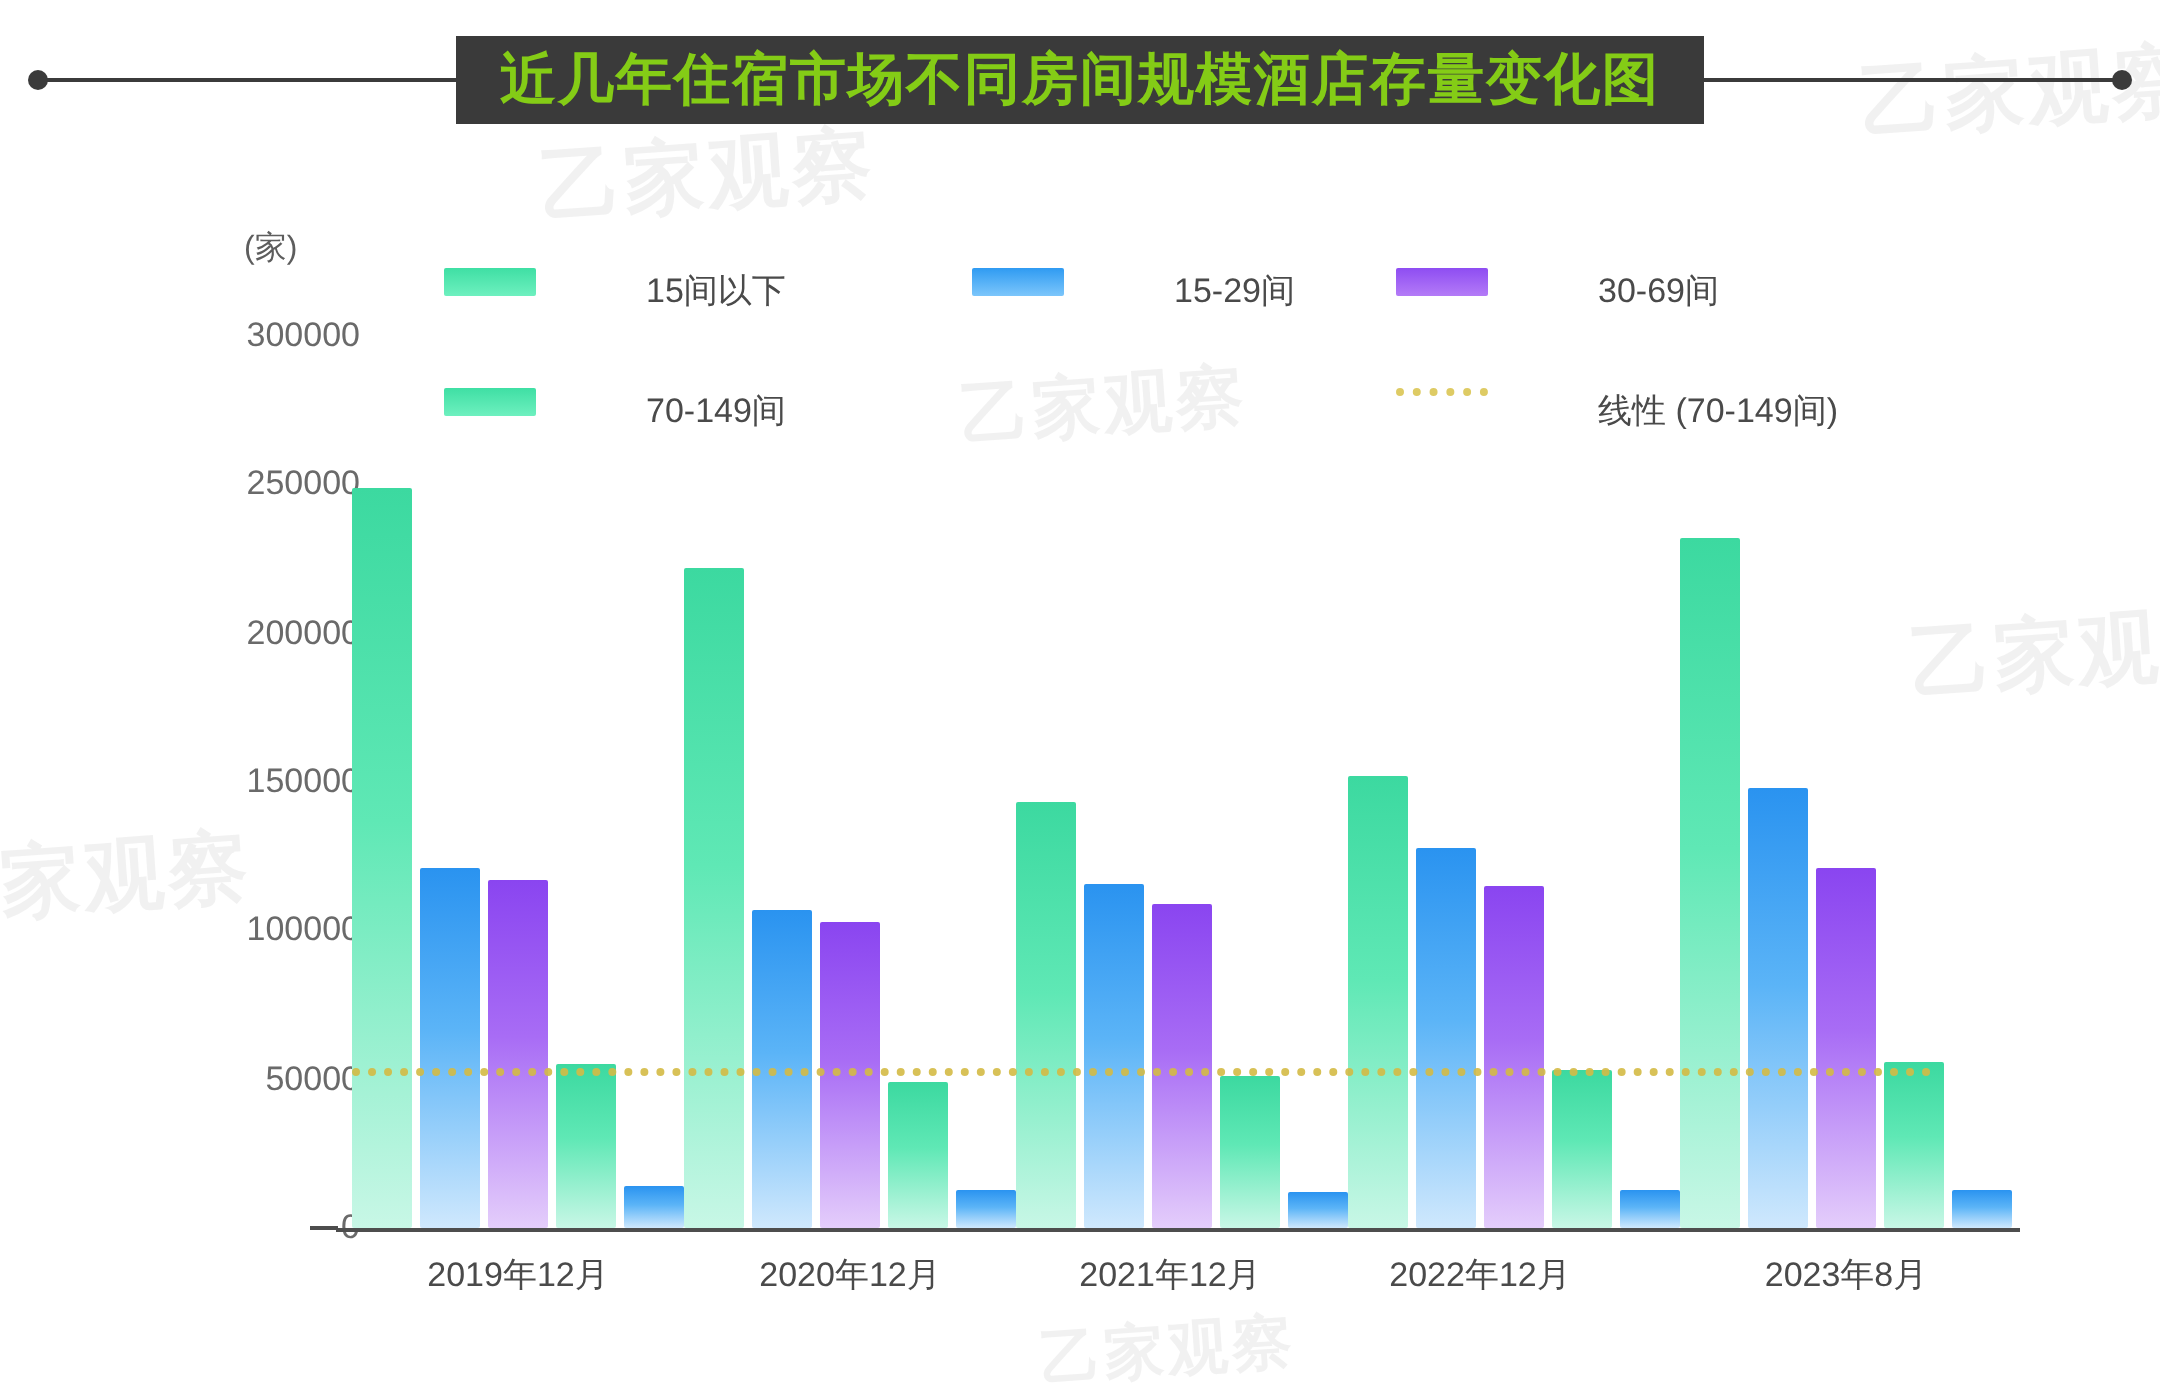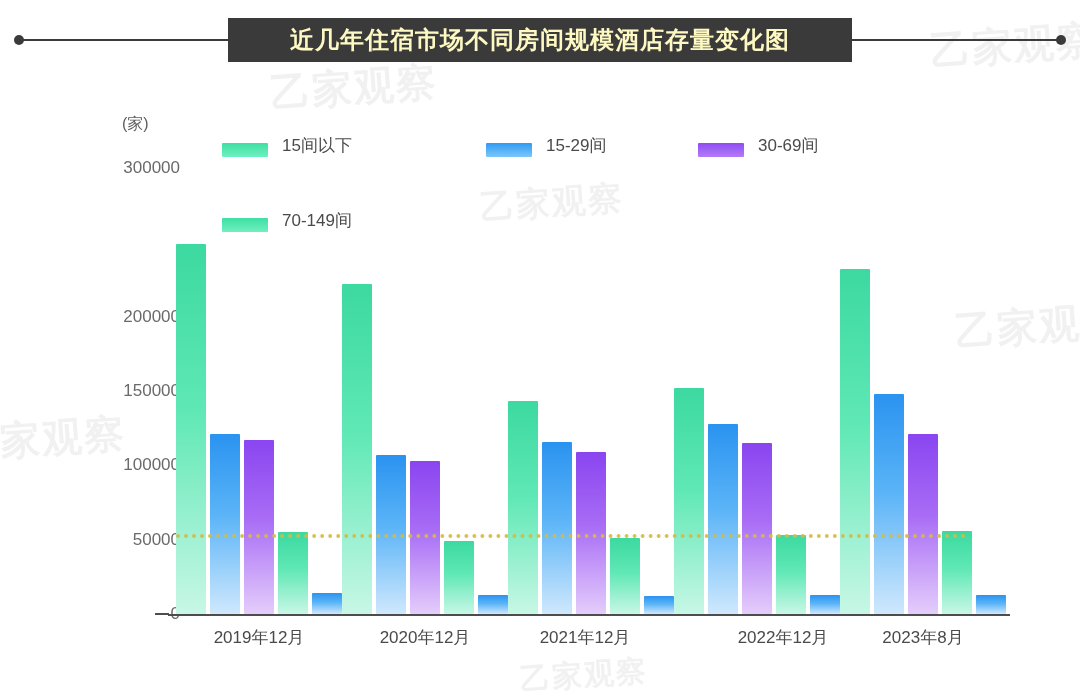--- a/index.html
+++ b/index.html
@@ -64,22 +64,22 @@
     left: 228px;
     top: 0px;
     width: 624px;
     height: 44px;
     background: #3a3a3a;
     display: flex;
     align-items: center;
     justify-content: center;
   }
   .title-text {
-    color: #fef9c3;
-    font-size: 24px;
+    color: #84cc16;
+    font-size: 28px;
     font-weight: bold;
     letter-spacing: 1px;
     white-space: nowrap;
     font-family: Liberation Serif, serif;
   }
 
   
   .unit-label {
     position: absolute;
     left: 122px;
@@ -92,25 +92,26 @@
   .legend {
     position: absolute;
     left: 222px;
     top: 128px;
     width: 760px;
     height: 104px;
   }
   .legend-item {
     position: absolute;
     display: flex;
-    align-items: flex-end;
+    align-items: flex-start;
     white-space: nowrap;
+    gap: 41px;
   }
   .legend-row1 { top: 6px; }
-  .legend-row2 { top: 66px; margin-top: 15px; }
+  .legend-row2 { top: 66px; }
   .lcol1 { left: 0px; }
   .lcol2 { left: 264px; }
   .lcol3 { left: 476px; }
   .swatch {
     width: 46px;
     height: 14px;
     margin-right: 14px;
     border-radius: 1px;
   }
   .sw-green  { background: linear-gradient(180deg,#3fdfa4 0%, #6ef0bf 100%); }
@@ -242,25 +243,30 @@
     <span class="legend-label">15-29间</span>
   </div>
   <div class="legend-item legend-row1 lcol3">
     <span class="swatch sw-purple"></span>
     <span class="legend-label">30-69间</span>
   </div>
   <div class="legend-item legend-row2 lcol1">
     <span class="swatch sw-green"></span>
     <span class="legend-label">70-149间</span>
   </div>
+  <div class="legend-item legend-row2 lcol3">
+    <span class="sw-dotted"></span>
+    <span class="legend-label">线性 (70-149间)</span>
+  </div>
 </div>
 
 <div class="plot">
   <div class="y-labels">
       <div class="y-tick" style="top: 168px; text-align: right;">300000</div>
+      <div class="y-tick" style="top: 242.333px;">250000</div>
       <div class="y-tick" style="top: 316.667px;">200000</div>
       <div class="y-tick" style="top: 391px;">150000</div>
       <div class="y-tick" style="top: 465.333px;">100000</div>
       <div class="y-tick" style="top: 539.667px;">50000</div>
       <div class="y-tick" style="top: 614px;">0</div>
     </div>
   <div class="bars-layer">
       <div class="group" style="left: 0px; width: 166px;">
         <div class="bar c-green" style="left: 0px; height: 370.18px;"></div>
         <div class="bar c-blue" style="left: 34px; height: 179.887px;"></div>
@@ -297,16 +303,16 @@
         <div class="bar c-blue" style="left: 136px; height: 19.3267px;"></div>
       </div>
     </div>
   <div class="trendline" style="top: 534.017px;"></div>
   <div class="zero-tick"></div>
   <div class="axis-baseline"></div>
   <div class="x-labels">
       <div class="x-tick" style="left: 83px;">2019年12月</div>
       <div class="x-tick" style="left: 249px;">2020年12月</div>
       <div class="x-tick" style="left: 409px;">2021年12月</div>
-      <div class="x-tick" style="left: 607px;">2022年12月</div>
+      <div class="x-tick" style="left: 564px;">2022年12月</div>
       <div class="x-tick" style="left: 747px;">2023年8月</div>
     </div>
 </div>
 
 </body></html>

